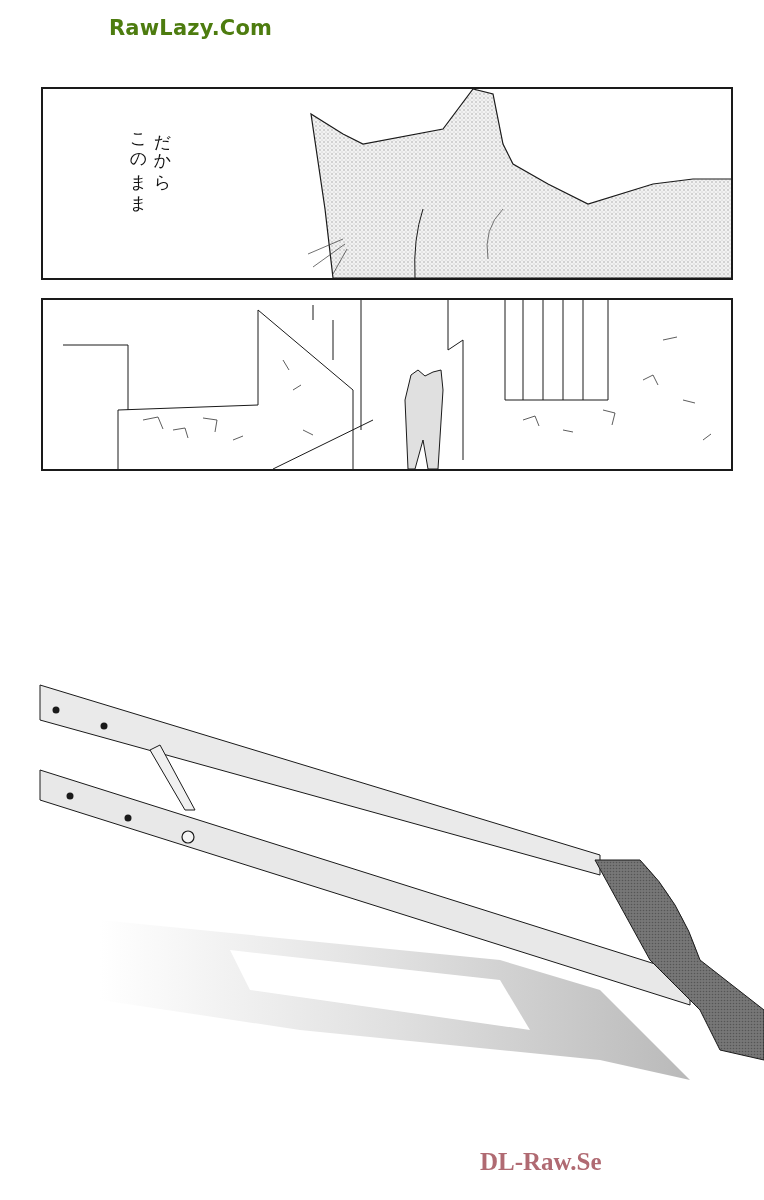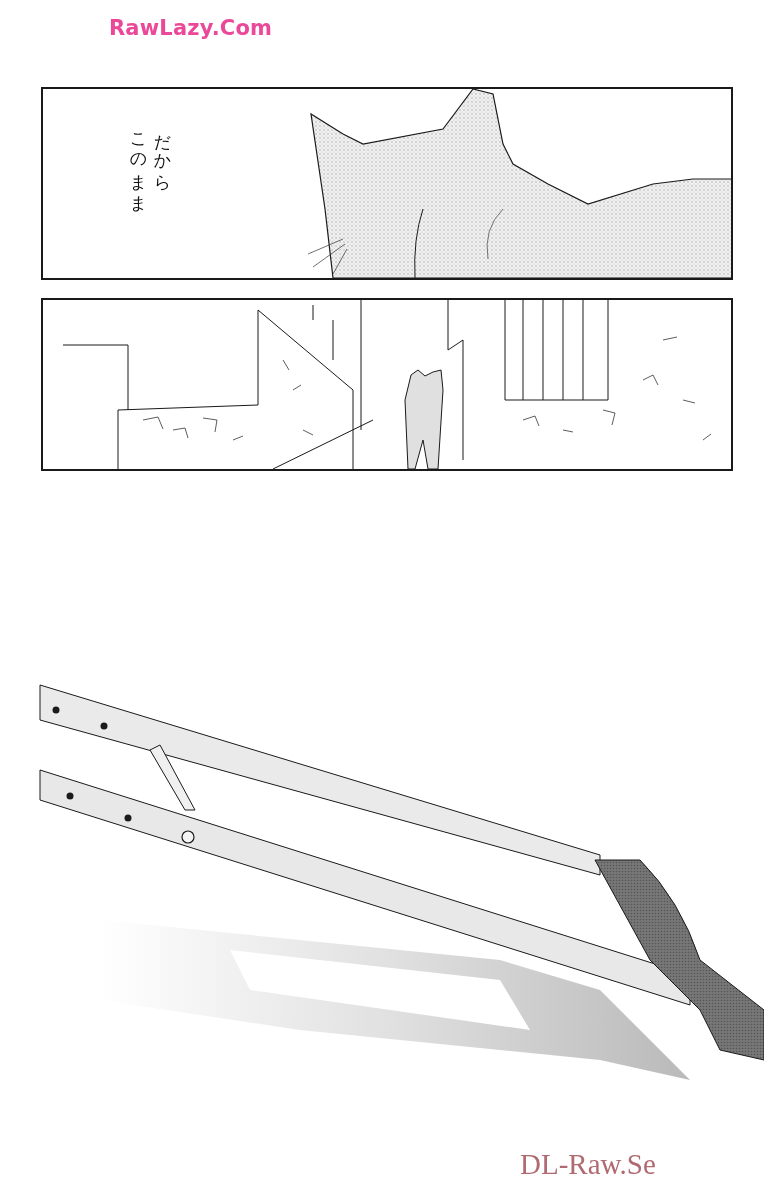--- a/index.html
+++ b/index.html
@@ -6,40 +6,40 @@
   body {
     width: 764px; height: 1200px; background: #ffffff; position: relative; overflow: hidden;
     font-family: "DejaVu Sans", sans-serif;
   }
   .wm-top {
     position: absolute; left: 109px; top: 16px;
     font-family: "DejaVu Sans", sans-serif; font-weight: bold; font-size: 21px;
     letter-spacing: 0.2px;
   }
   .wm-bottom {
-    position: absolute; left: 520px; top: 1148px;
-    font-family: "Liberation Serif", serif; font-weight: normal; font-size: 29px;
+    position: absolute; left: 480px; top: 1148px;
+    font-family: "Liberation Serif", serif; font-weight: bold; font-size: 25px;
   }
   .panel {
     position: absolute; border: 2px solid #1a1a1a; background: #fff; overflow: hidden; box-sizing: border-box;
   }
   #panel1 { left: 41px; top: 87px; width: 692px; height: 193px; }
   #panel2 { left: 41px; top: 298px; width: 692px; height: 173px; }
   .vtext {
     position: absolute; left: 84px; top: 33px;
     writing-mode: vertical-rl; font-family: "DejaVu Sans", sans-serif;
     font-size: 17px; line-height: 24px; color: #111; letter-spacing: 1px;
   }
   svg { display: block; }
   #art3 { position: absolute; left: 0; top: 660px; width: 764px; height: 480px; }
 </style>
 </head>
 <body>
 
-<div class="wm-top" style="color:#ec4899">RawLazy.Com</div>
+<div class="wm-top" style="color:#4d7c0f">RawLazy.Com</div>
 
 <div class="panel" id="panel1">
   <svg width="688" height="189" viewBox="0 0 688 189">
     <defs>
       <pattern id="stip" width="4" height="4" patternUnits="userSpaceOnUse">
         <rect width="4" height="4" fill="#f2f2f2"></rect>
         <circle cx="1" cy="1" r="0.7" fill="#9a9a9a"></circle>
         <circle cx="3" cy="3" r="0.5" fill="#b0b0b0"></circle>
       </pattern>
     </defs>

